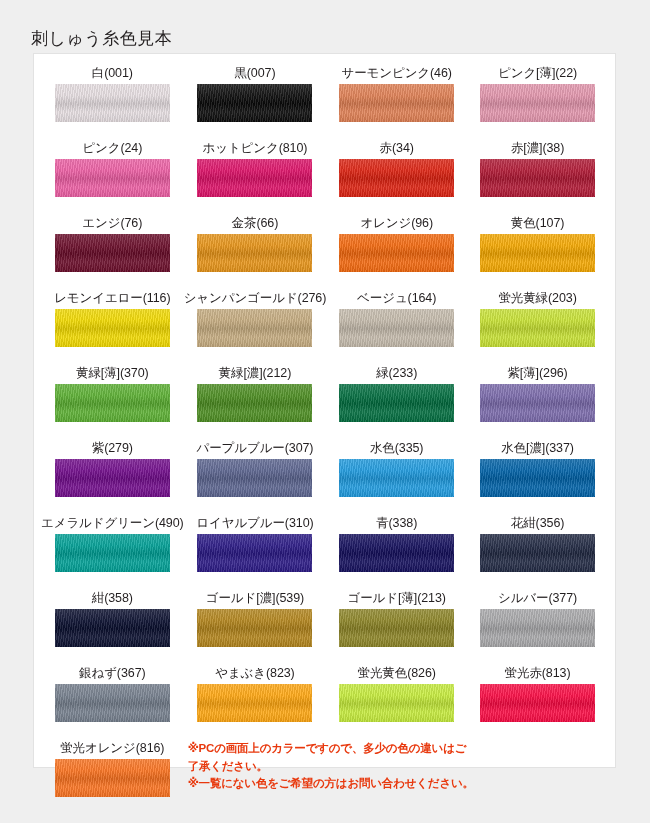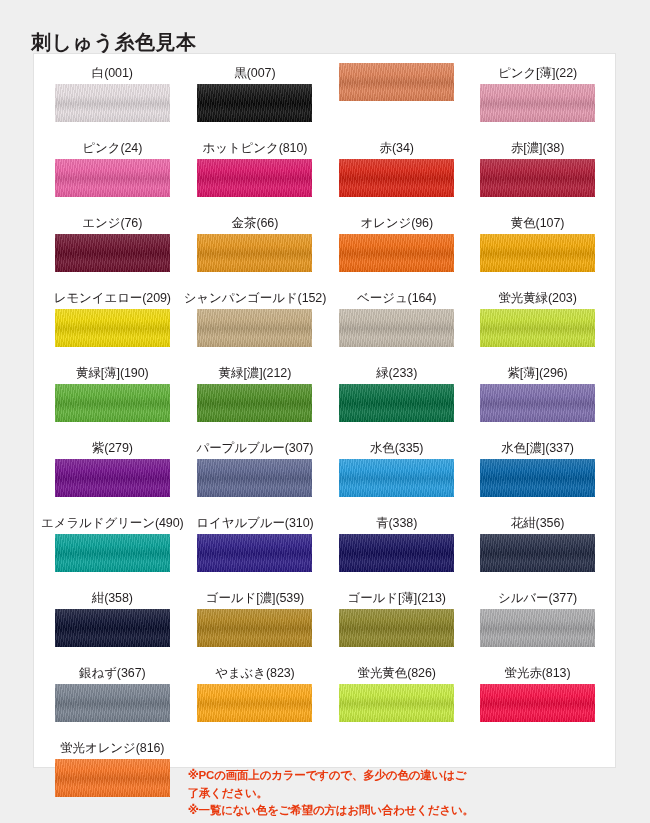--- a/index.html
+++ b/index.html
@@ -10,22 +10,22 @@
     width: 650px;
     height: 823px;
     background: #efefef;
     font-family: "Liberation Sans", "DejaVu Sans", sans-serif;
     overflow: hidden;
   }
   #page-title {
     position: absolute;
     left: 31px;
     top: 16px;
-    font-size: 20px;
-    font-weight: bold;
+    font-size: 17px;
+    font-weight: normal;
     color: #231f20;
     letter-spacing: 0.5px;
   }
   #swatch-panel {
     position: absolute;
     left: 33px;
     top: 53px;
     width: 583px;
     height: 715px;
     background: #ffffff;
@@ -111,20 +111,21 @@
   <div class="swatch-grid" id="swatch-grid">
       <div class="swatch-cell">
         <div class="swatch-label">白(001)</div>
         <div class="swatch-chip" style="background-color: rgb(231, 223, 226);"></div>
       </div>
       <div class="swatch-cell">
         <div class="swatch-label">黒(007)</div>
         <div class="swatch-chip" style="background-color: rgb(11, 11, 11);"></div>
       </div>
       <div class="swatch-cell">
+        <div class="swatch-label">サーモンピンク(46)</div>
         <div class="swatch-chip" style="background-color: rgb(224, 128, 84);"></div>
       </div>
       <div class="swatch-cell">
         <div class="swatch-label">ピンク[薄](22)</div>
         <div class="swatch-chip" style="background-color: rgb(227, 150, 173);"></div>
       </div>
       <div class="swatch-cell">
         <div class="swatch-label">ピンク(24)</div>
         <div class="swatch-chip" style="background-color: rgb(237, 95, 164);"></div>
       </div>
@@ -150,37 +151,37 @@
       </div>
       <div class="swatch-cell">
         <div class="swatch-label">オレンジ(96)</div>
         <div class="swatch-chip" style="background-color: rgb(244, 105, 14);"></div>
       </div>
       <div class="swatch-cell">
         <div class="swatch-label">黄色(107)</div>
         <div class="swatch-chip" style="background-color: rgb(245, 168, 0);"></div>
       </div>
       <div class="swatch-cell">
-        <div class="swatch-label">レモンイエロー(209)</div>
+        <div class="swatch-label">レモンイエロー(116)</div>
         <div class="swatch-chip" style="background-color: rgb(242, 218, 0);"></div>
       </div>
       <div class="swatch-cell">
-        <div class="swatch-label">シャンパンゴールド(152)</div>
+        <div class="swatch-label">シャンパンゴールド(276)</div>
         <div class="swatch-chip" style="background-color: rgb(198, 172, 128);"></div>
       </div>
       <div class="swatch-cell">
         <div class="swatch-label">ベージュ(164)</div>
         <div class="swatch-chip" style="background-color: rgb(197, 187, 172);"></div>
       </div>
       <div class="swatch-cell">
         <div class="swatch-label">蛍光黄緑(203)</div>
         <div class="swatch-chip" style="background-color: rgb(200, 226, 52);"></div>
       </div>
       <div class="swatch-cell">
-        <div class="swatch-label">黄緑[薄](190)</div>
+        <div class="swatch-label">黄緑[薄](370)</div>
         <div class="swatch-chip" style="background-color: rgb(92, 176, 51);"></div>
       </div>
       <div class="swatch-cell">
         <div class="swatch-label">黄緑[濃](212)</div>
         <div class="swatch-chip" style="background-color: rgb(77, 142, 34);"></div>
       </div>
       <div class="swatch-cell">
         <div class="swatch-label">緑(233)</div>
         <div class="swatch-chip" style="background-color: rgb(2, 110, 64);"></div>
       </div>
@@ -250,20 +251,20 @@
       </div>
       <div class="swatch-cell">
         <div class="swatch-label">蛍光赤(813)</div>
         <div class="swatch-chip" style="background-color: rgb(251, 11, 68);"></div>
       </div>
       <div class="swatch-cell">
         <div class="swatch-label">蛍光オレンジ(816)</div>
         <div class="swatch-chip" style="background-color: rgb(251, 115, 32);"></div>
       </div>
       <div class="note-cell">
-        <div class="note-text" style="color: rgb(232, 56, 13); margin-top: 27px;">
+        <div class="note-text" style="color: rgb(232, 56, 13);">
           <div>※PCの画面上のカラーですので、多少の色の違いはご</div>
           <div>了承ください。</div>
           <div>※一覧にない色をご希望の方はお問い合わせください。</div>
         </div>
       </div>
     </div>
 </div>
 
 </body></html>

